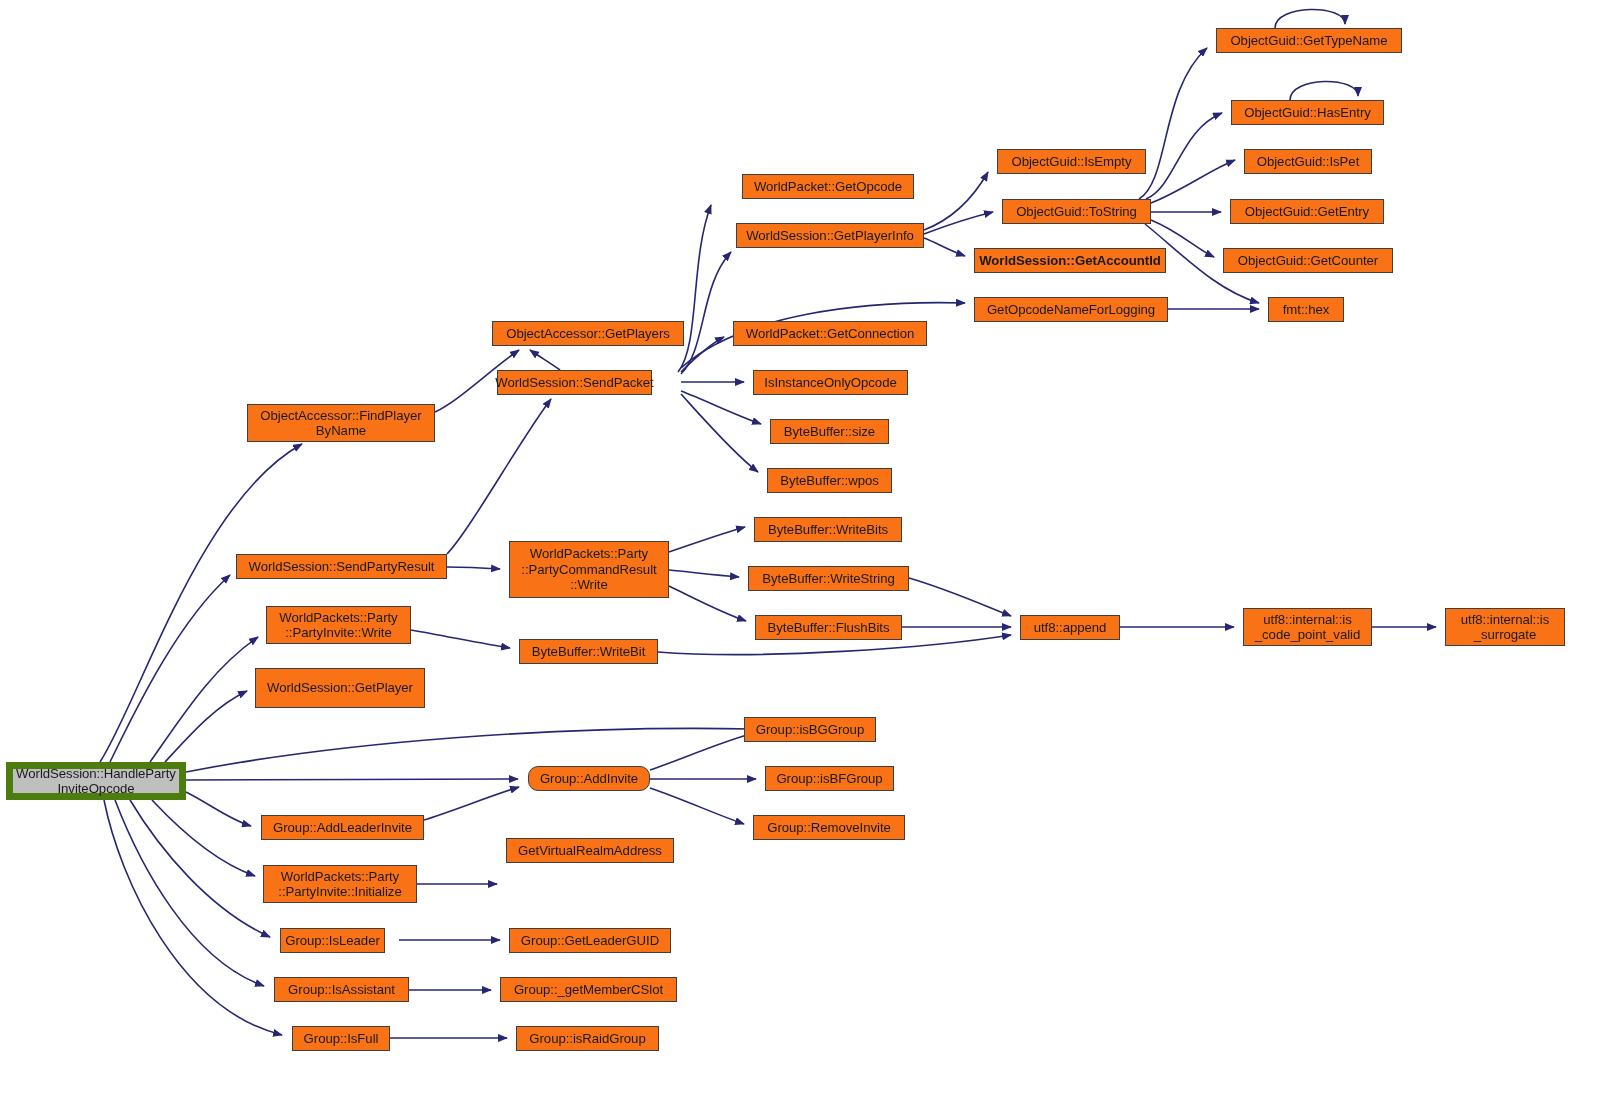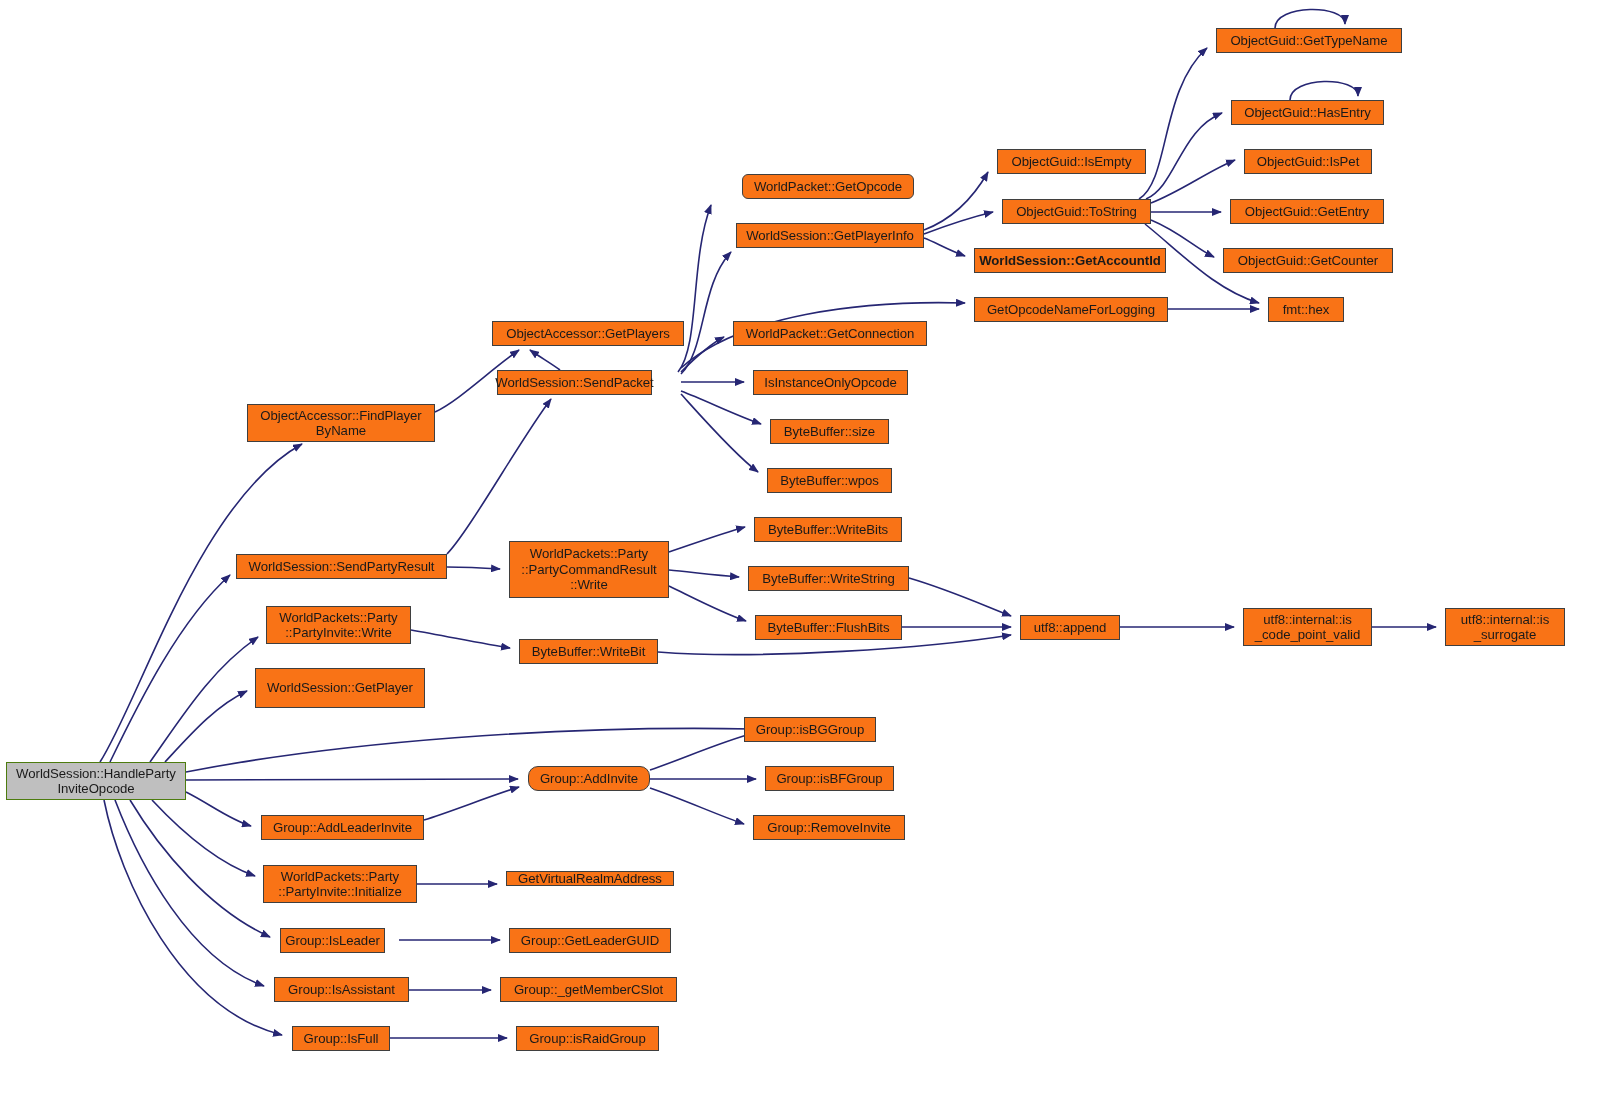--- a/index.html
+++ b/index.html
@@ -14,21 +14,21 @@
     color:#1a1a1a;
     font-size:13.2px;
     line-height:15.5px;
     display:flex;
     align-items:center;
     justify-content:center;
     text-align:center;
     white-space:pre;
     letter-spacing:-0.05px;
   }
-  .node.root{background:#bfbfbf;border:1px solid #4d7c0f;}
+  .node.root{background:#bfbfbf;border:7px solid #4d7c0f;}
 </style>
 </head>
 <body>
 
 <div id="canvas">
   <svg class="edges" viewBox="0 0 1621 1093">
     <defs>
       <marker id="arrow" markerWidth="10" markerHeight="8" refX="9" refY="4" orient="auto" markerUnits="userSpaceOnUse">
         <path d="M0,0 L10,4 L0,8 z" fill="#262673"></path>
       </marker>
@@ -87,21 +87,21 @@
         <path d="M 390 1038 C 430 1038 480 1038 507 1038" fill="none" stroke="#262673" stroke-width="1.6" marker-end="url(#arrow)"></path>
       </g>
   </svg>
   <div id="node-layer">
       <div class="node root" style="left: 6px; top: 762px; width: 180px; height: 38px;">WorldSession::HandleParty
 InviteOpcode</div>
       <div class="node" style="left: 247px; top: 404px; width: 188px; height: 38px;">ObjectAccessor::FindPlayer
 ByName</div>
       <div class="node" style="left: 492px; top: 321px; width: 192px; height: 25px;">ObjectAccessor::GetPlayers</div>
       <div class="node" style="left: 497px; top: 370px; width: 155px; height: 25px;">WorldSession::SendPacket</div>
-      <div class="node" style="left: 742px; top: 174px; width: 172px; height: 25px; border-radius: 6px;">WorldPacket::GetOpcode</div>
+      <div class="node" style="left: 742px; top: 174px; width: 172px; height: 25px;">WorldPacket::GetOpcode</div>
       <div class="node" style="left: 736px; top: 223px; width: 188px; height: 25px;">WorldSession::GetPlayerInfo</div>
       <div class="node" style="left: 733px; top: 321px; width: 194px; height: 25px;">WorldPacket::GetConnection</div>
       <div class="node" style="left: 753px; top: 370px; width: 155px; height: 25px;">IsInstanceOnlyOpcode</div>
       <div class="node" style="left: 770px; top: 419px; width: 119px; height: 25px;">ByteBuffer::size</div>
       <div class="node" style="left: 767px; top: 468px; width: 125px; height: 25px;">ByteBuffer::wpos</div>
       <div class="node" style="left: 997px; top: 149px; width: 149px; height: 25px;">ObjectGuid::IsEmpty</div>
       <div class="node" style="left: 1002px; top: 199px; width: 149px; height: 25px;">ObjectGuid::ToString</div>
       <div class="node" style="left: 974px; top: 248px; width: 192px; height: 25px; font-weight: bold;">WorldSession::GetAccountId</div>
       <div class="node" style="left: 974px; top: 297px; width: 194px; height: 25px;">GetOpcodeNameForLogging</div>
       <div class="node" style="left: 1216px; top: 28px; width: 186px; height: 25px;">ObjectGuid::GetTypeName</div>
@@ -126,21 +126,21 @@
 ::PartyInvite::Write</div>
       <div class="node" style="left: 519px; top: 639px; width: 139px; height: 25px;">ByteBuffer::WriteBit</div>
       <div class="node" style="left: 255px; top: 668px; width: 170px; height: 40px; text-align: right;">WorldSession::GetPlayer</div>
       <div class="node" style="left: 744px; top: 717px; width: 132px; height: 25px; text-align: right;">Group::isBGGroup</div>
       <div class="node" style="left: 528px; top: 766px; width: 122px; height: 25px; border-radius: 10px;">Group::AddInvite</div>
       <div class="node" style="left: 765px; top: 766px; width: 129px; height: 25px;">Group::isBFGroup</div>
       <div class="node" style="left: 753px; top: 815px; width: 152px; height: 25px;">Group::RemoveInvite</div>
       <div class="node" style="left: 261px; top: 815px; width: 163px; height: 25px;">Group::AddLeaderInvite</div>
       <div class="node" style="left: 263px; top: 865px; width: 154px; height: 38px;">WorldPackets::Party
 ::PartyInvite::Initialize</div>
-      <div class="node" style="left: 506px; top: 871px; width: 168px; height: 15px;">GetVirtualRealmAddress</div>
+      <div class="node" style="left: 506px; top: 838px; width: 168px; height: 25px;">GetVirtualRealmAddress</div>
       <div class="node" style="left: 280px; top: 928px; width: 105px; height: 25px;">Group::IsLeader</div>
       <div class="node" style="left: 509px; top: 928px; width: 162px; height: 25px;">Group::GetLeaderGUID</div>
       <div class="node" style="left: 274px; top: 977px; width: 135px; height: 25px;">Group::IsAssistant</div>
       <div class="node" style="left: 500px; top: 977px; width: 177px; height: 25px;">Group::_getMemberCSlot</div>
       <div class="node" style="left: 292px; top: 1026px; width: 98px; height: 25px;">Group::IsFull</div>
       <div class="node" style="left: 516px; top: 1026px; width: 143px; height: 25px;">Group::isRaidGroup</div>
     </div>
 </div>
 
 </body></html>

